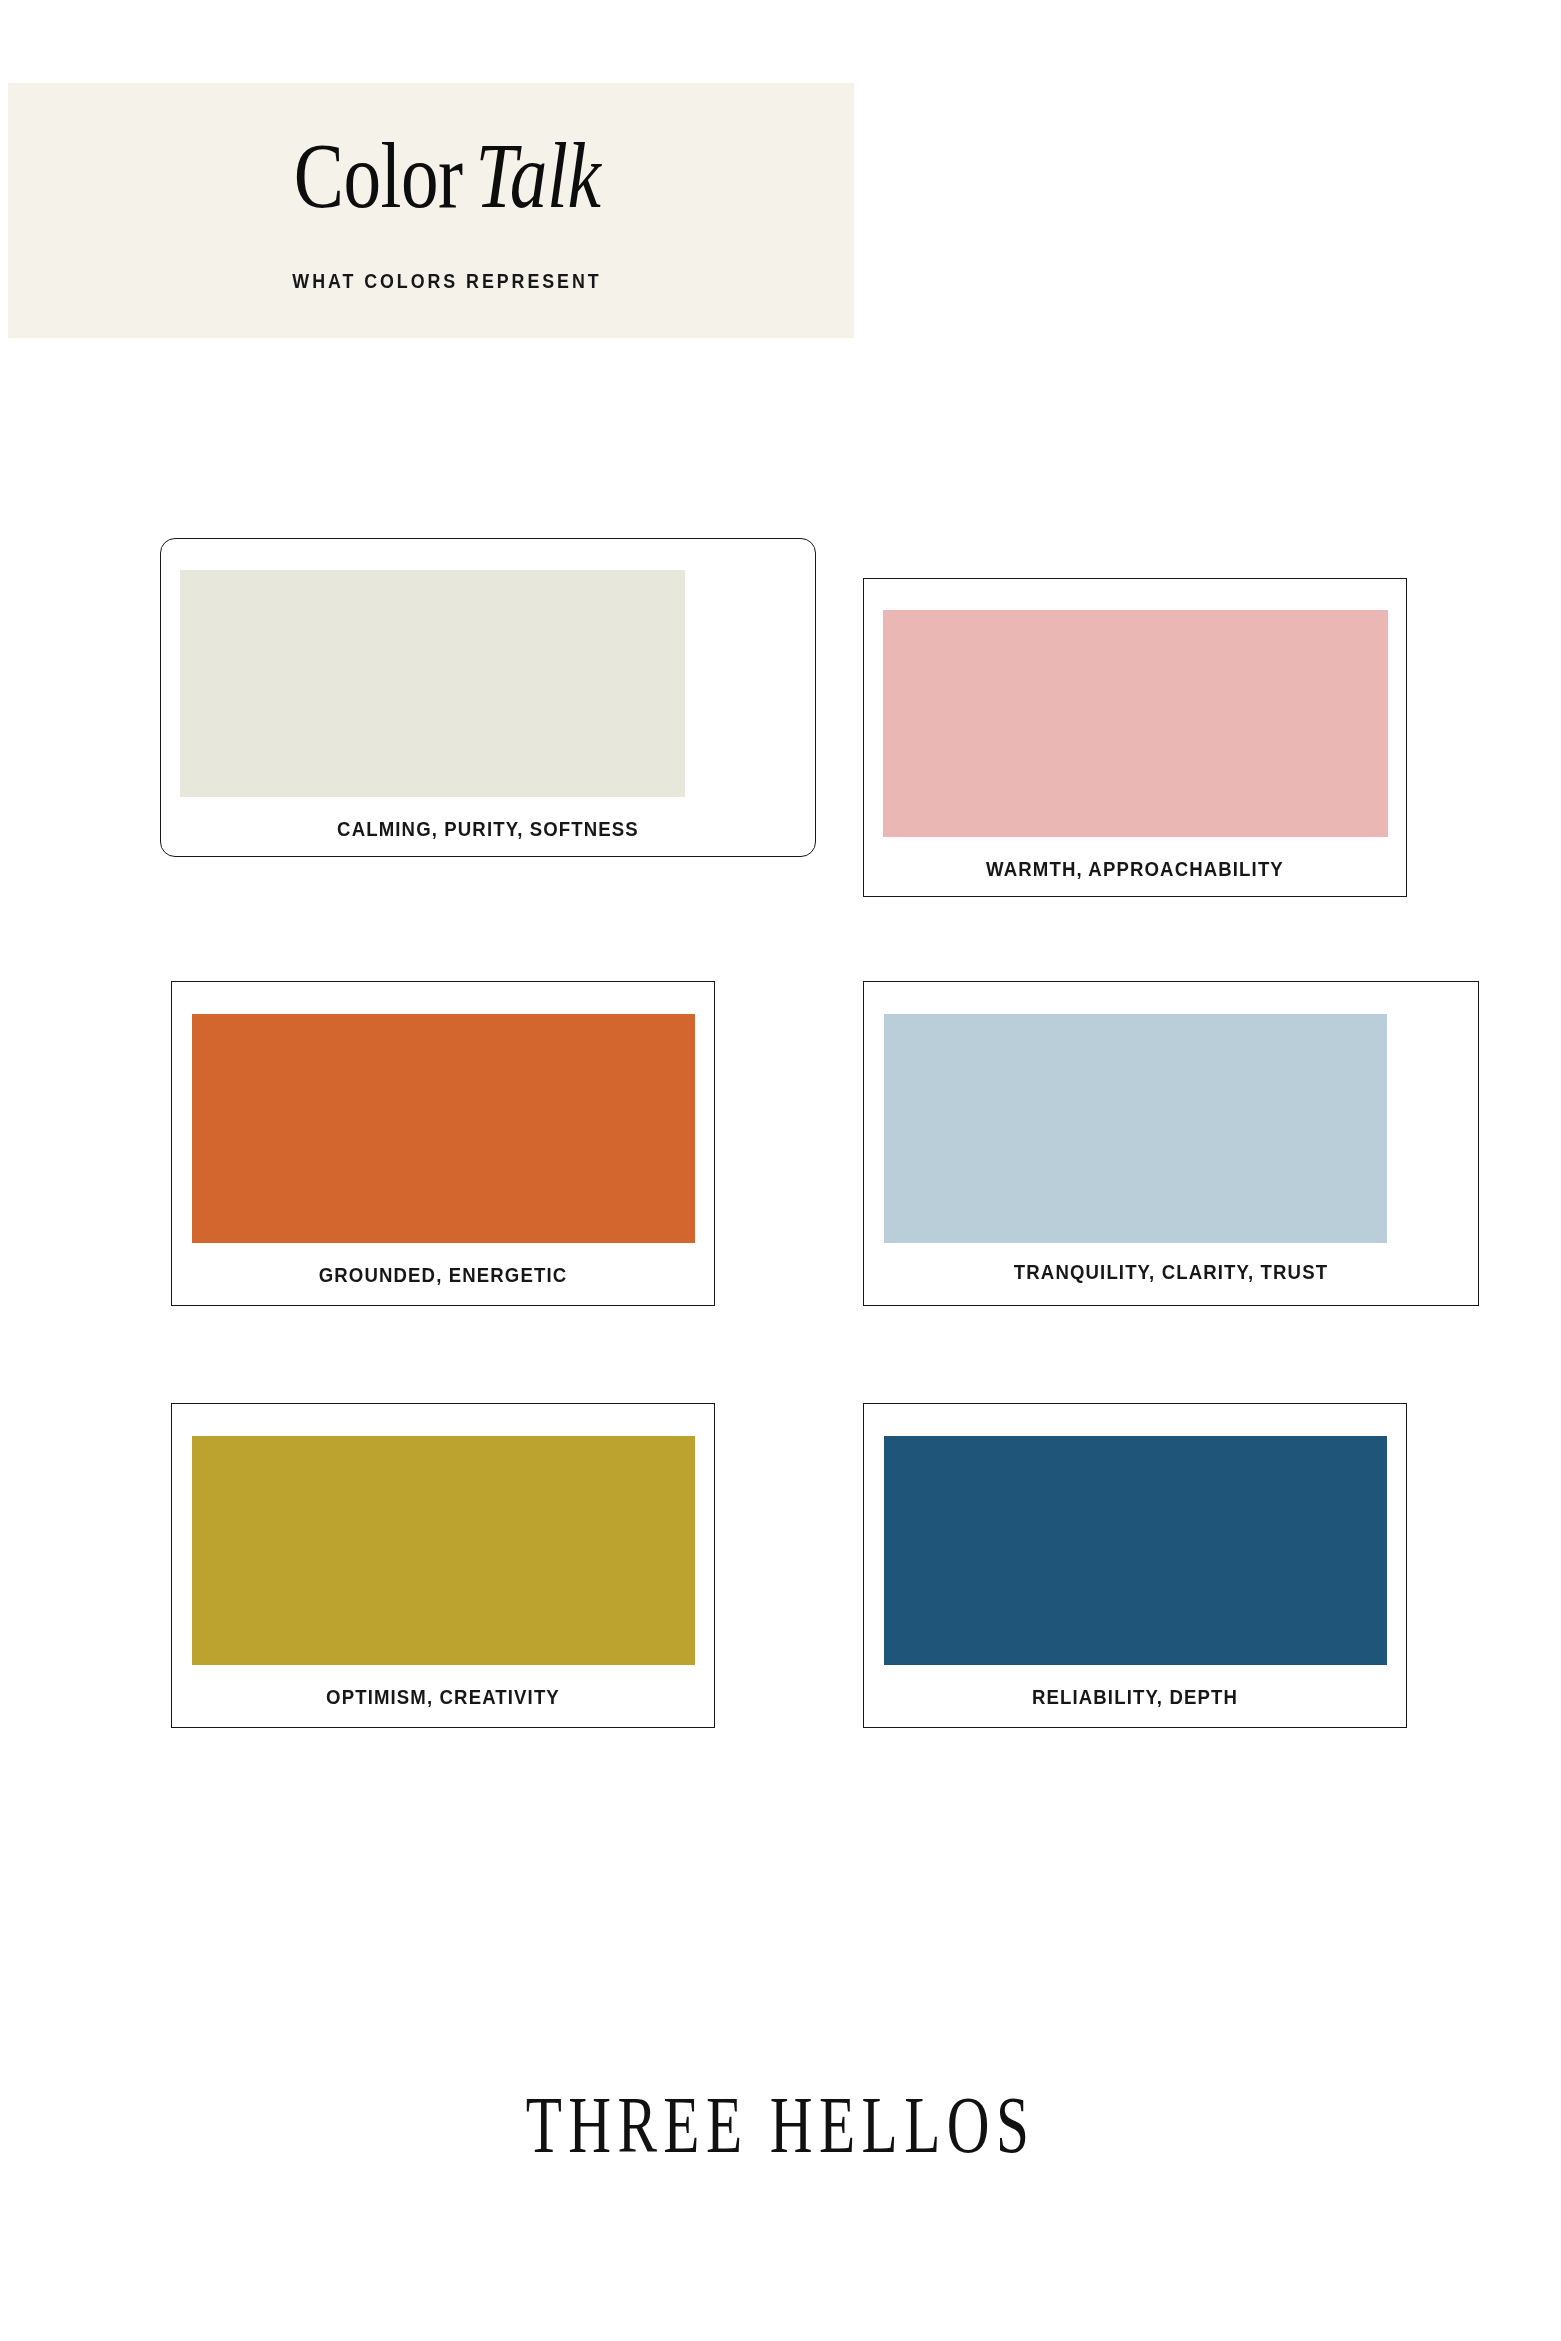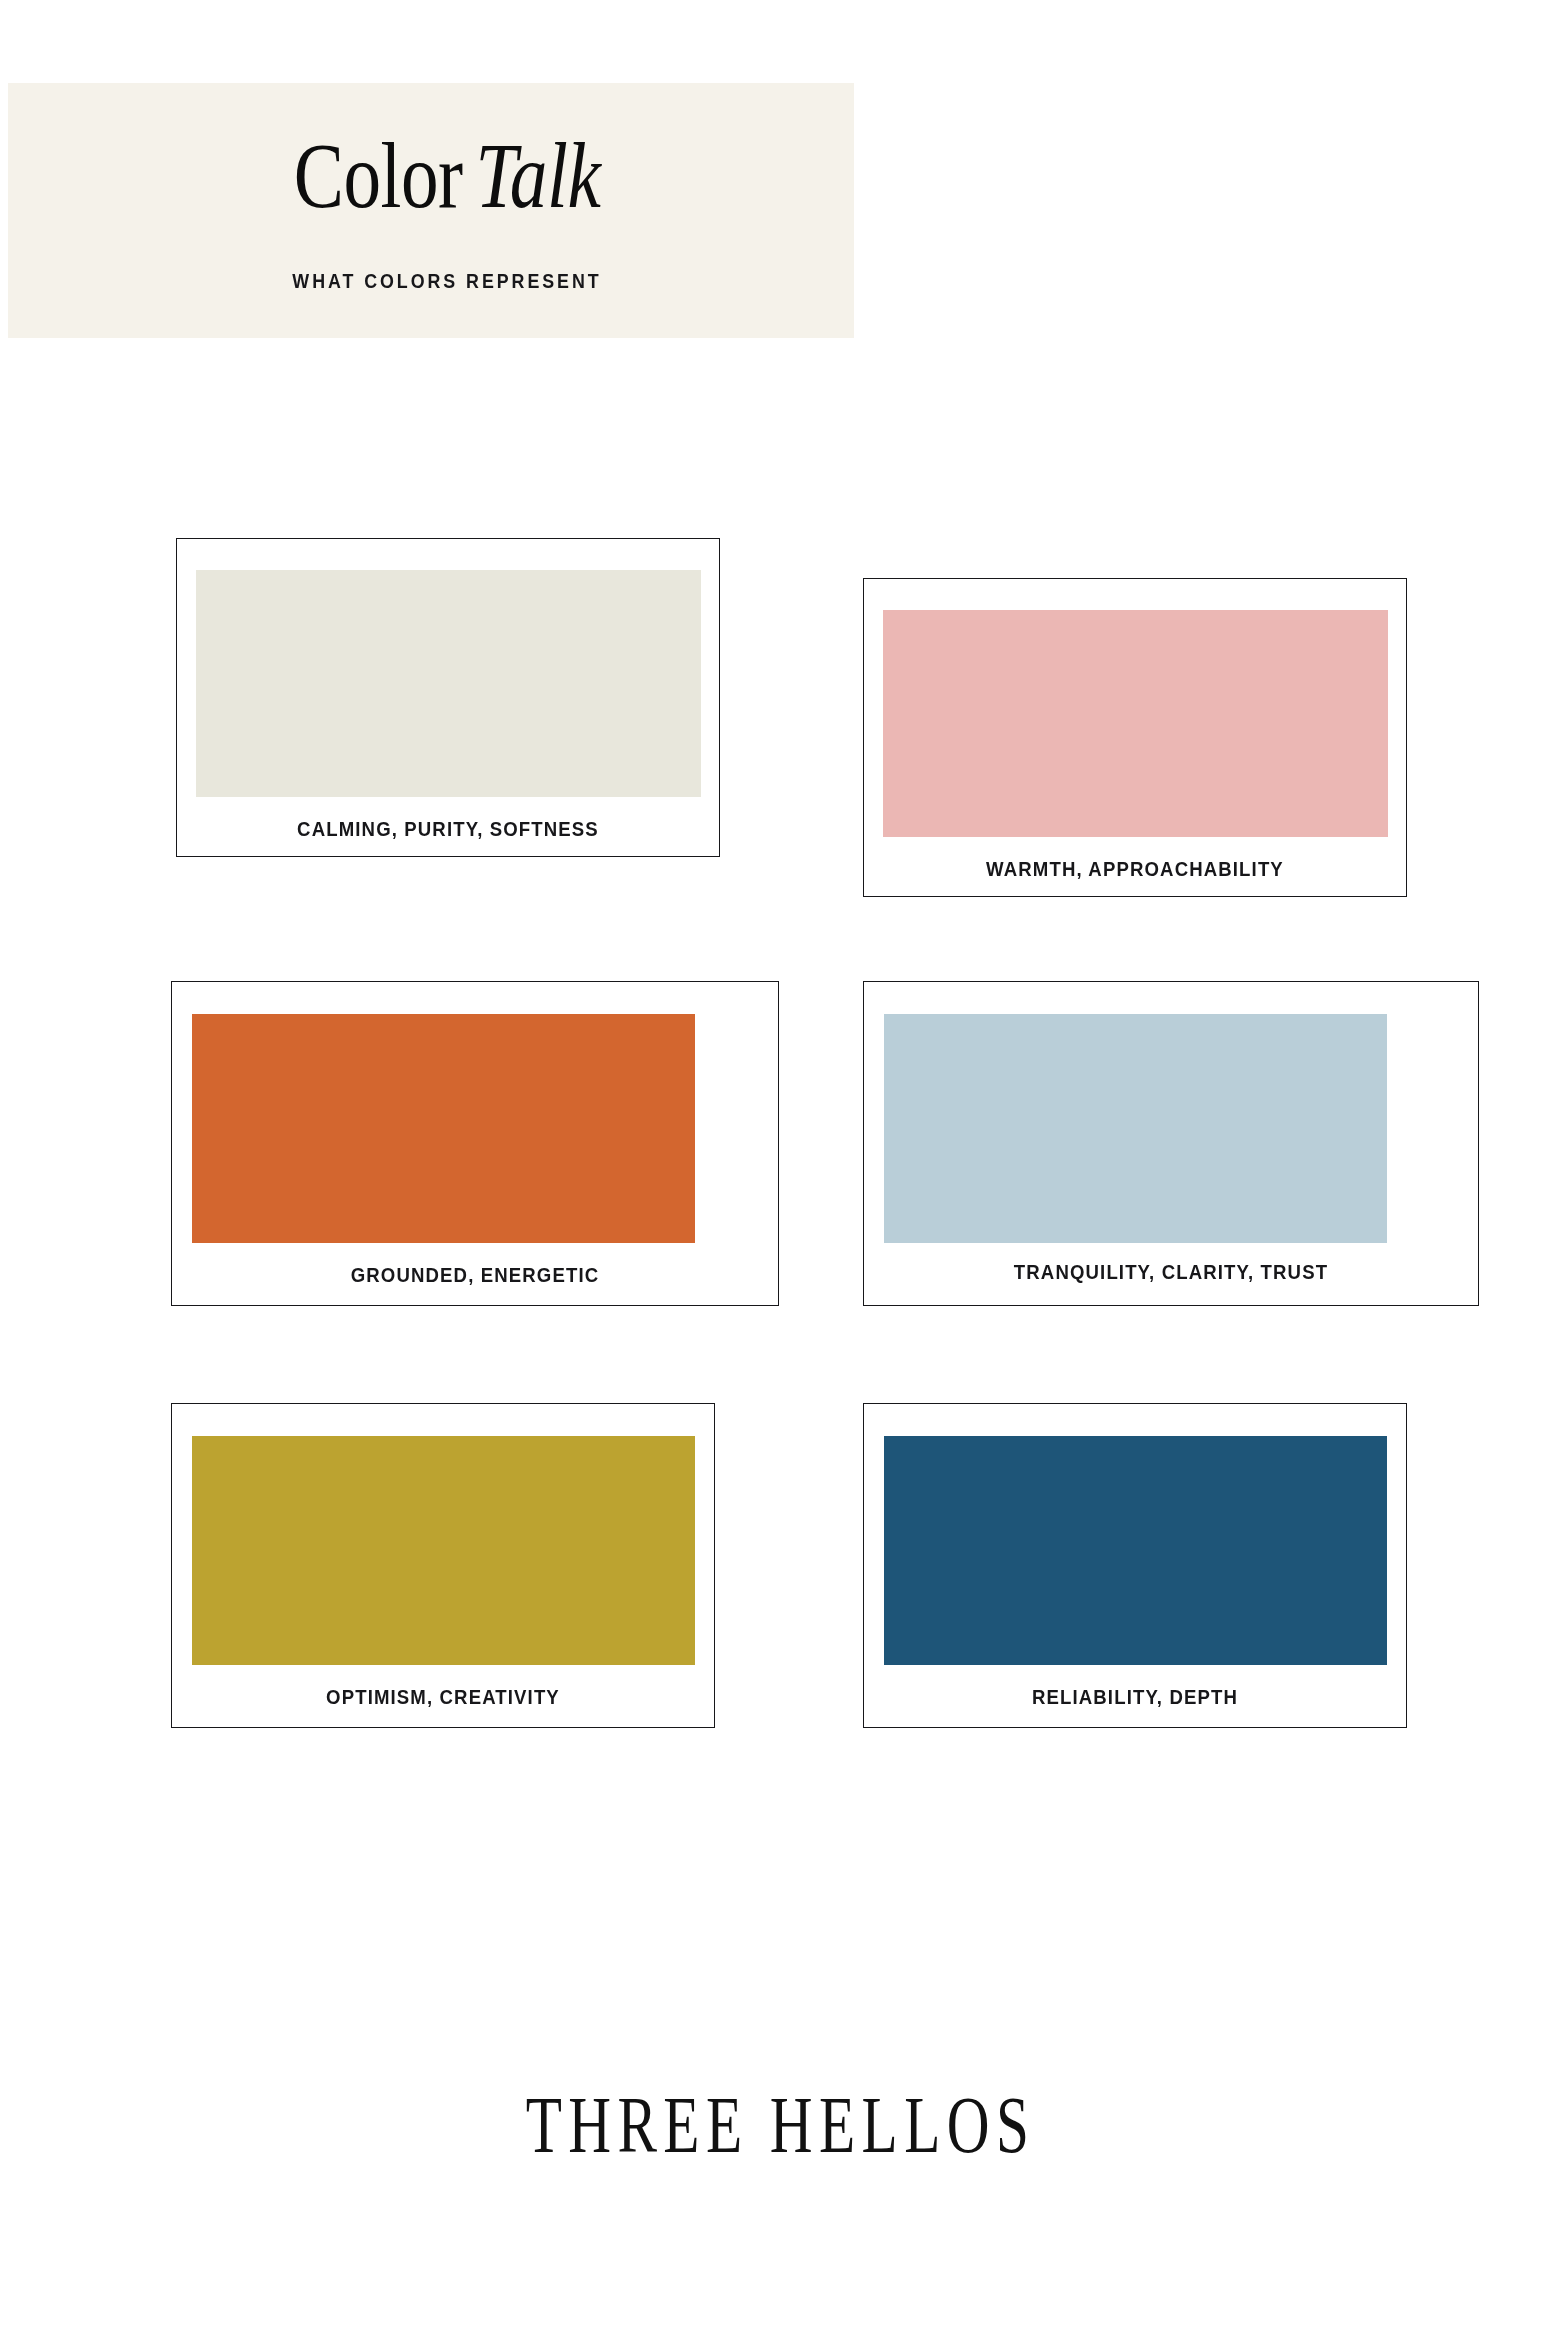--- a/index.html
+++ b/index.html
@@ -93,30 +93,30 @@
     font-weight: 700;
     font-size: 20px;
     letter-spacing: 1.2px;
     color: #17171a;
     transform: scaleX(0.93);
     transform-origin: center top;
     white-space: nowrap;
   }
 
   
-  #card-0 { left: 176px; top: 538px;  width: 544px; height: 319px; }
+  #card-0 { left: 160px; top: 538px;  width: 656px; height: 319px; border-radius: 15px; }
   #card-0 .swatch  { left: 19px; top: 31px; width: 505px; height: 227px; }
   #card-0 .caption { top: 279px; }
 
   #card-1 { left: 863px; top: 538px; width: 544px; height: 319px; margin-top: 40px; }
   #card-1 .swatch  { left: 19px; top: 31px; width: 505px; height: 227px; }
   #card-1 .caption { top: 279px; }
 
   
-  #card-2 { left: 171px; top: 981px; width: 608px; height: 325px; }
+  #card-2 { left: 171px; top: 981px; width: 544px; height: 325px; }
   #card-2 .swatch  { left: 20px; top: 32px; width: 503px; height: 229px; }
   #card-2 .caption { top: 282px; }
 
   #card-3 { left: 863px; top: 981px; width: 616px; height: 325px; }
   #card-3 .swatch  { left: 20px; top: 32px; width: 503px; height: 229px; }
   #card-3 .caption { top: 279px; }
 
   
   #card-4 { left: 171px; top: 1403px; width: 544px; height: 325px; padding-left: 40px; }
   #card-4 .swatch  { left: 20px; top: 32px; width: 503px; height: 229px; }

